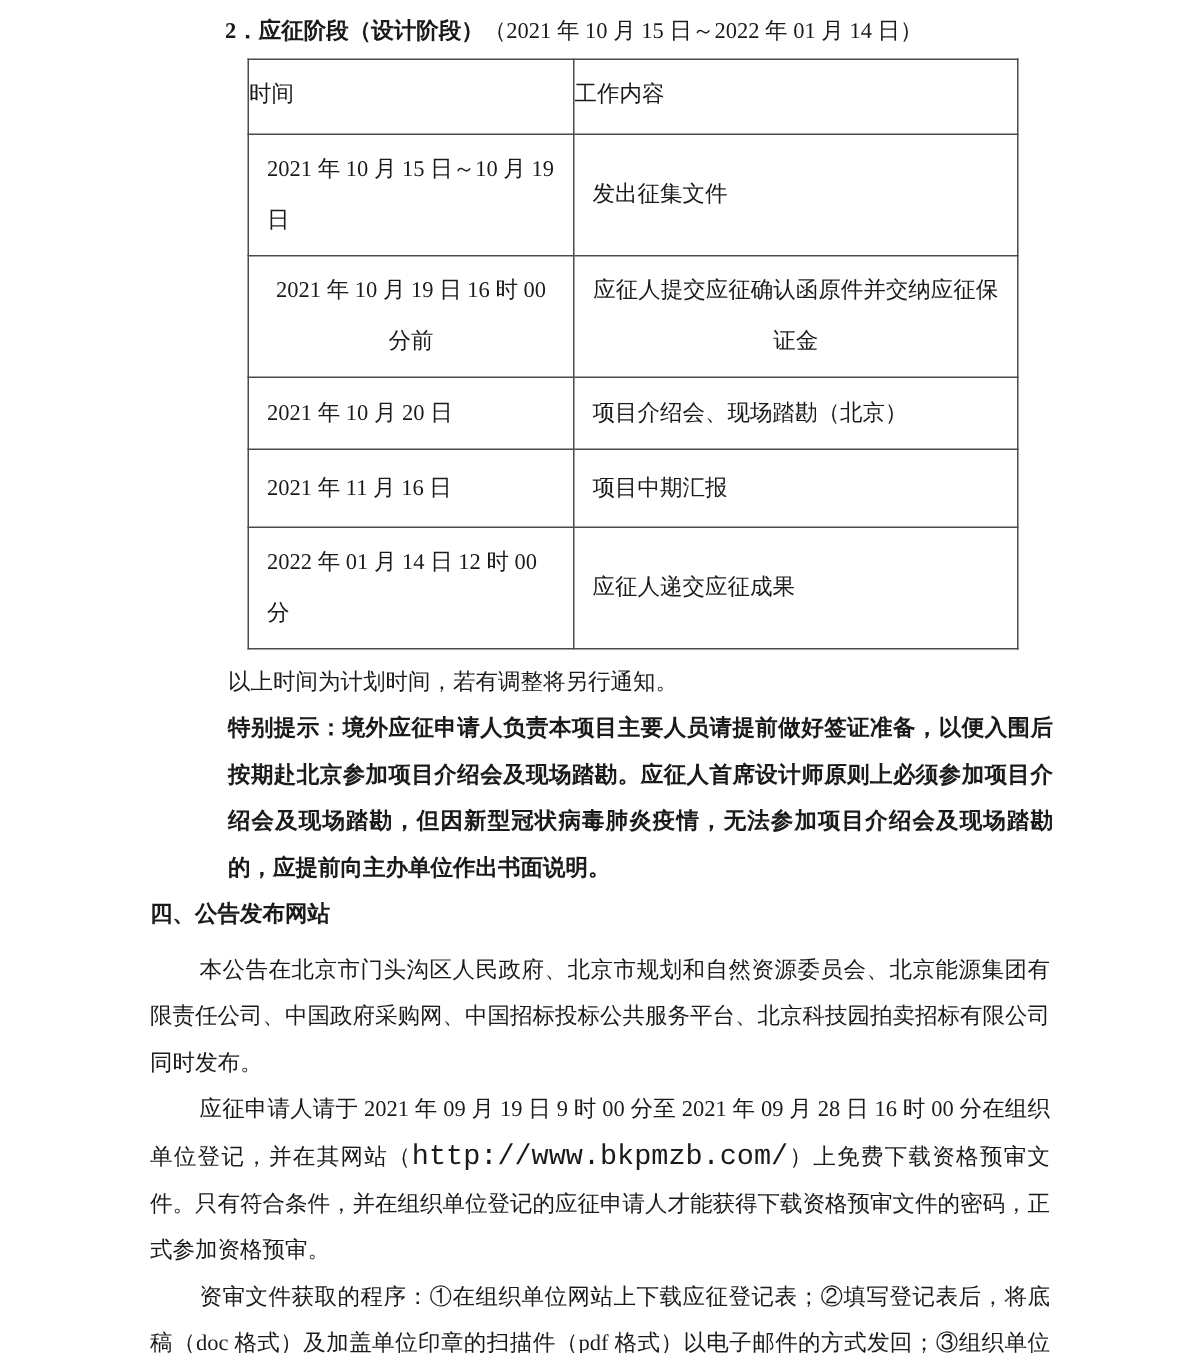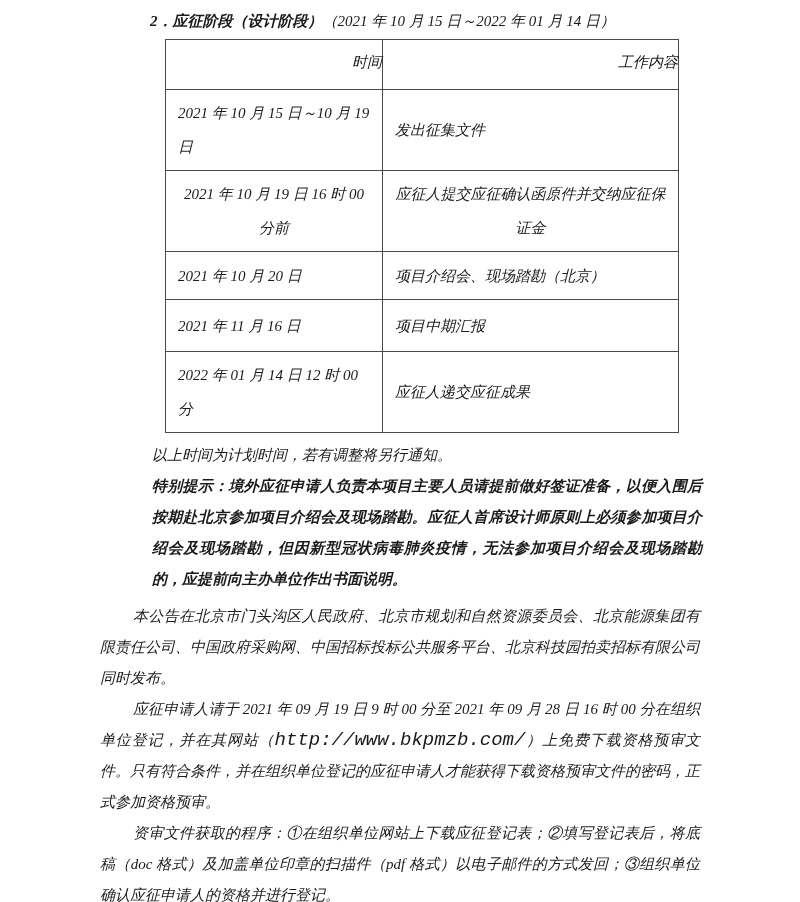--- a/index.html
+++ b/index.html
@@ -7,21 +7,20 @@
   .page {
     position: relative;
     width: 800px;
     height: 902px;
     background: #ffffff;
     color: #1a1a1a;
     font-family: "Liberation Serif", "DejaVu Serif", serif;
     font-size: 15px;
     padding: 8px 100px 0 100px;
     overflow: hidden;
-    font-style: italic;
   }
   .doc-heading {
     margin-left: 50px;
     line-height: 26px;
     white-space: nowrap;
   }
   .bold { font-weight: bold; }
   table.schedule {
     border-collapse: collapse;
     table-layout: fixed;
@@ -30,21 +29,21 @@
     margin-top: 5px;
   }
   table.schedule col.c1 { width: 217px; }
   table.schedule col.c2 { width: 296px; }
   table.schedule th, table.schedule td {
     border: 1px solid #4a4a4a;
     font-weight: normal;
     font-size: 15px;
   }
   table.schedule th {
-    text-align: right;
+    text-align: left;
     vertical-align: middle;
     padding-bottom: 4px;
   }
   table.schedule td {
     vertical-align: middle;
     padding: 6px 12px;
     line-height: 34px;
   }
   tr.h-head { height: 50px; }
   tr.h-r1 { height: 50px; }
@@ -116,18 +115,19 @@
         <td>2022 年 01 月 14 日 12 时 00 分</td>
         <td>应征人递交应征成果</td>
       </tr>
     </tbody>
   </table>
 
   <p class="body-text note">以上时间为计划时间，若有调整将另行通知。</p>
 
   <p class="body-text special-notice">特别提示：境外应征申请人负责本项目主要人员请提前做好签证准备，以便入围后按期赴北京参加项目介绍会及现场踏勘。应征人首席设计师原则上必须参加项目介绍会及现场踏勘，但因新型冠状病毒肺炎疫情，无法参加项目介绍会及现场踏勘的，应提前向主办单位作出书面说明。</p>
 
+  <p class="body-text section-title">四、公告发布网站</p>
   <p class="body-text section-body mt6">本公告在北京市门头沟区人民政府、北京市规划和自然资源委员会、北京能源集团有限责任公司、中国政府采购网、中国招标投标公共服务平台、北京科技园拍卖招标有限公司同时发布。</p>
 
   <p class="body-text section-body"><span>应征申请人请于 2021 年 09 月 19 日 9 时 00 分至 2021 年 09 月 28 日 16 时 00 分在组织单位登记，并在其网站（</span><span class="url">http://www.bkpmzb.com/</span><span>）上免费下载资格预审文件。只有符合条件，并在组织单位登记的应征申请人才能获得下载资格预审文件的密码，正式参加资格预审。</span></p>
   <p class="body-text section-body">资审文件获取的程序：①在组织单位网站上下载应征登记表；②填写登记表后，将底稿（doc 格式）及加盖单位印章的扫描件（pdf 格式）以电子邮件的方式发回；③组织单位确认应征申请人的资格并进行登记。</p>
 
 </div>
 
 </body></html>

